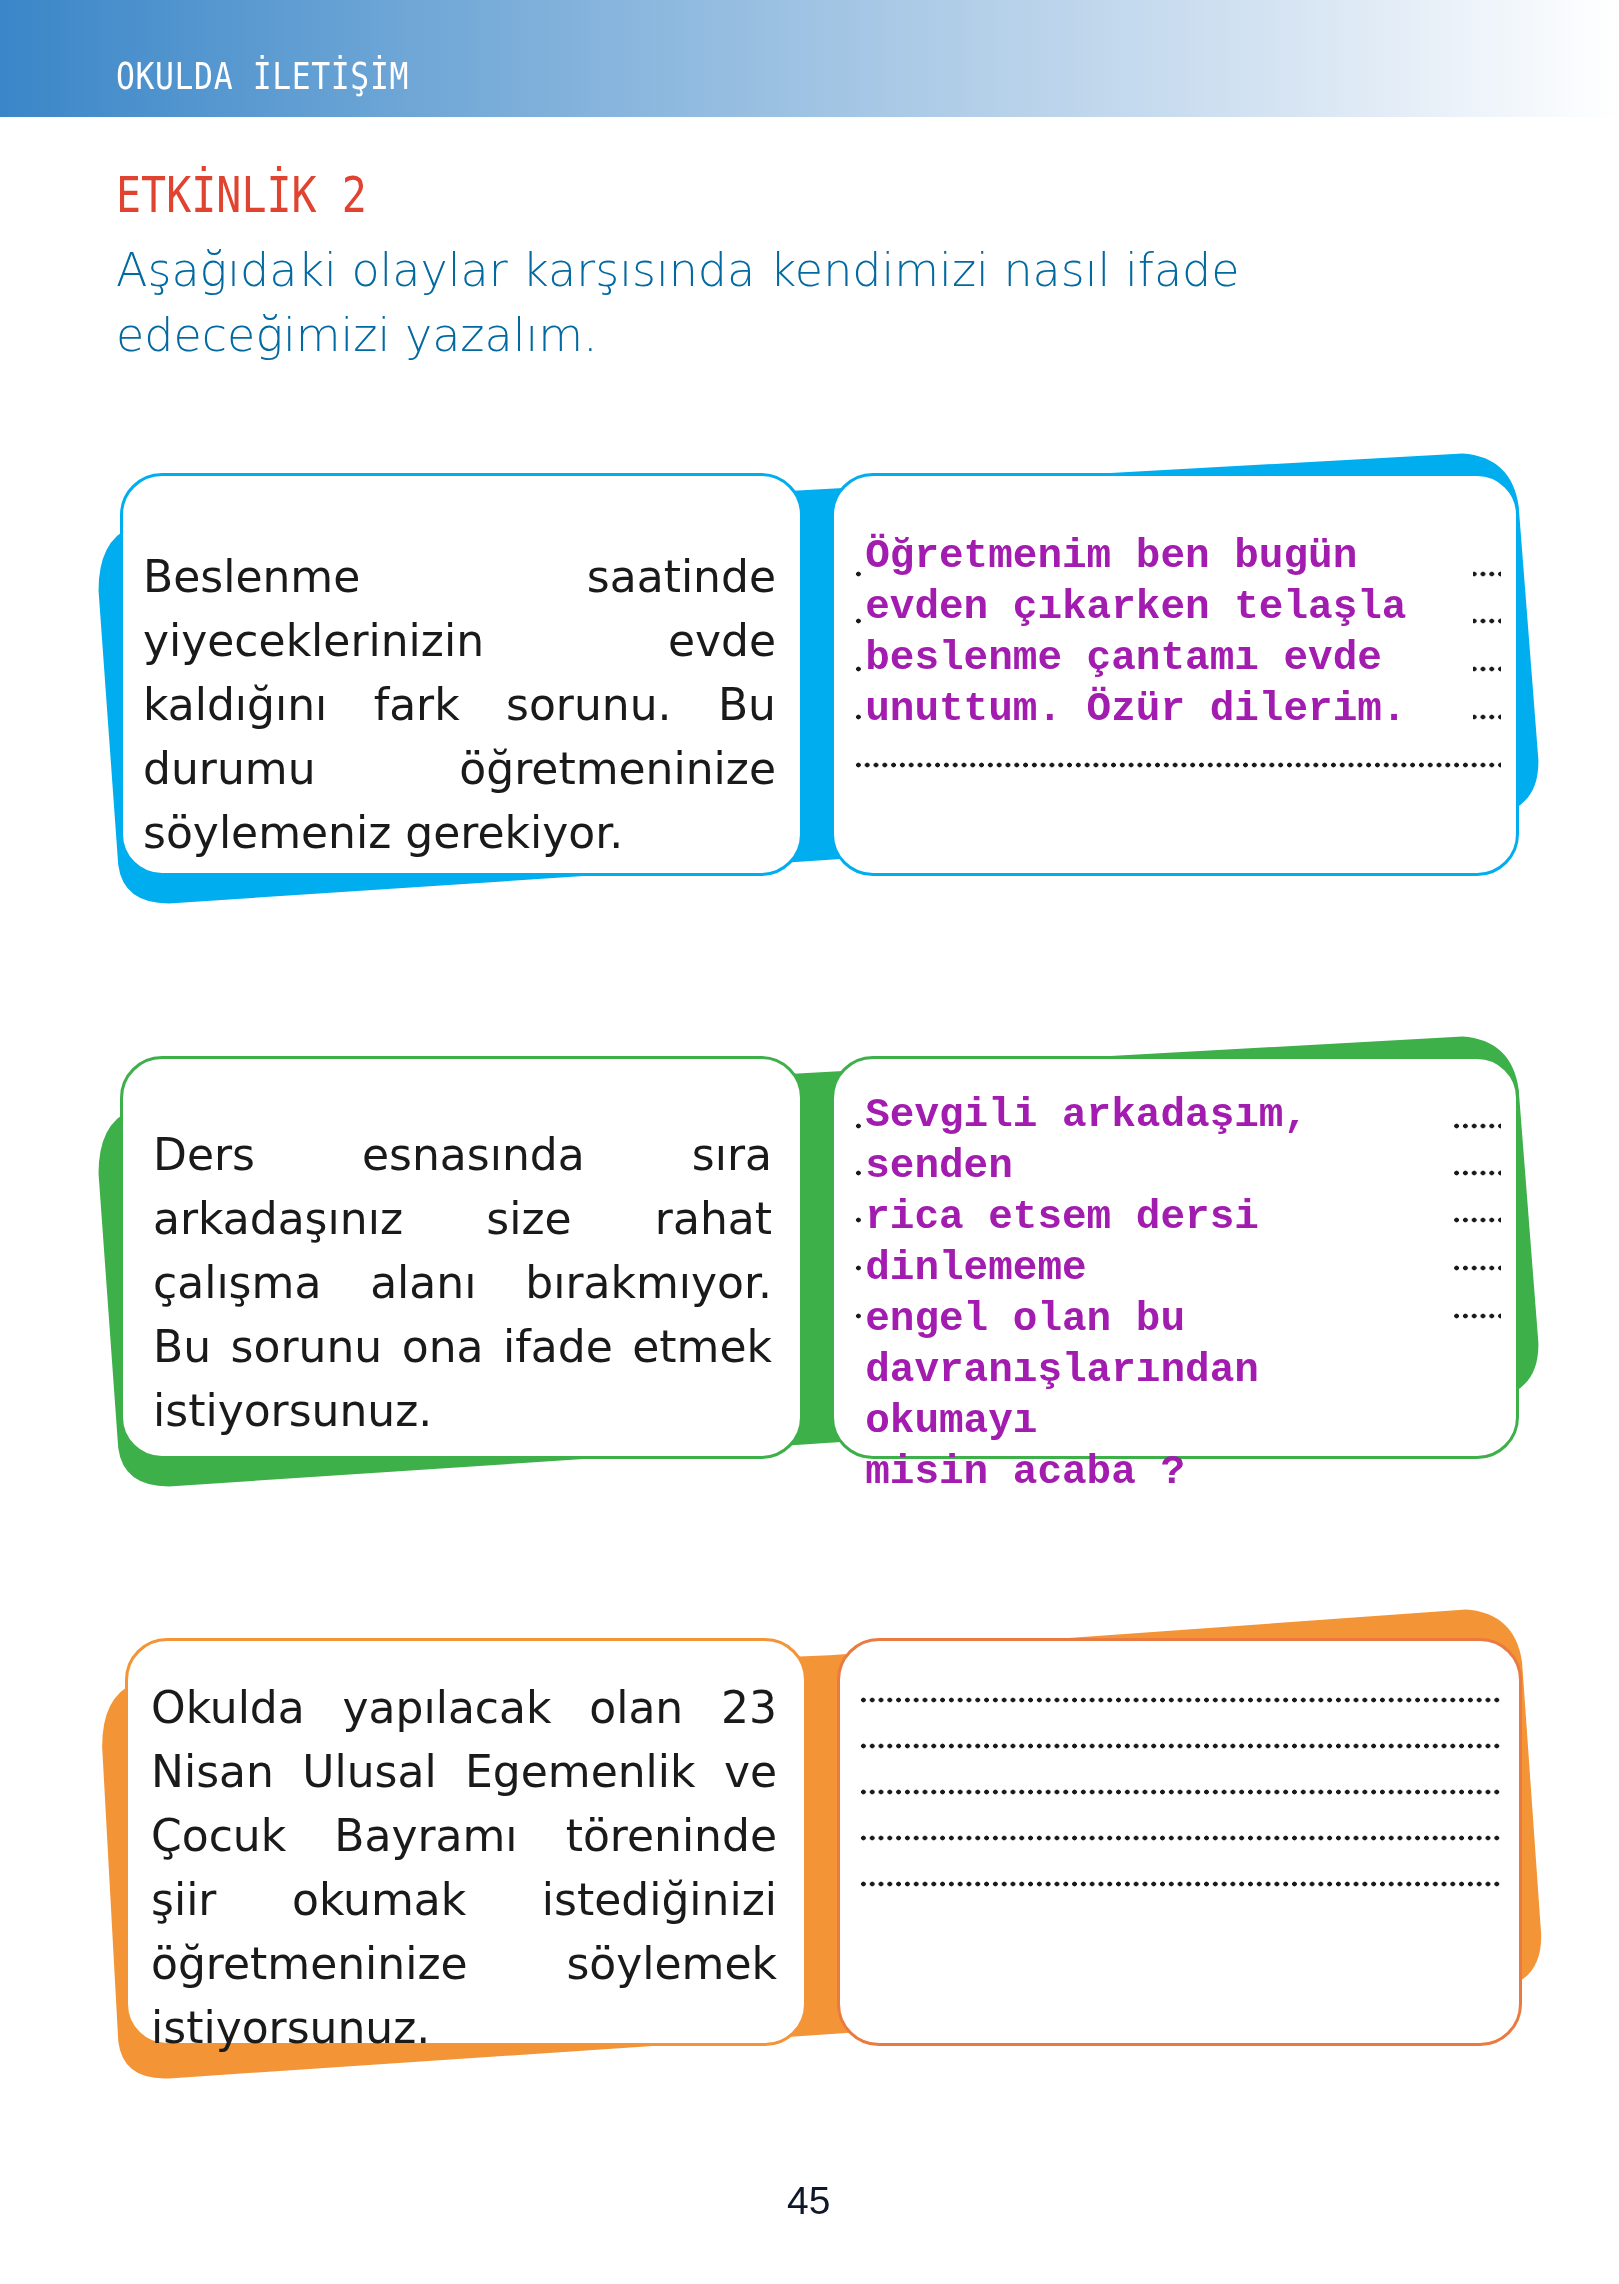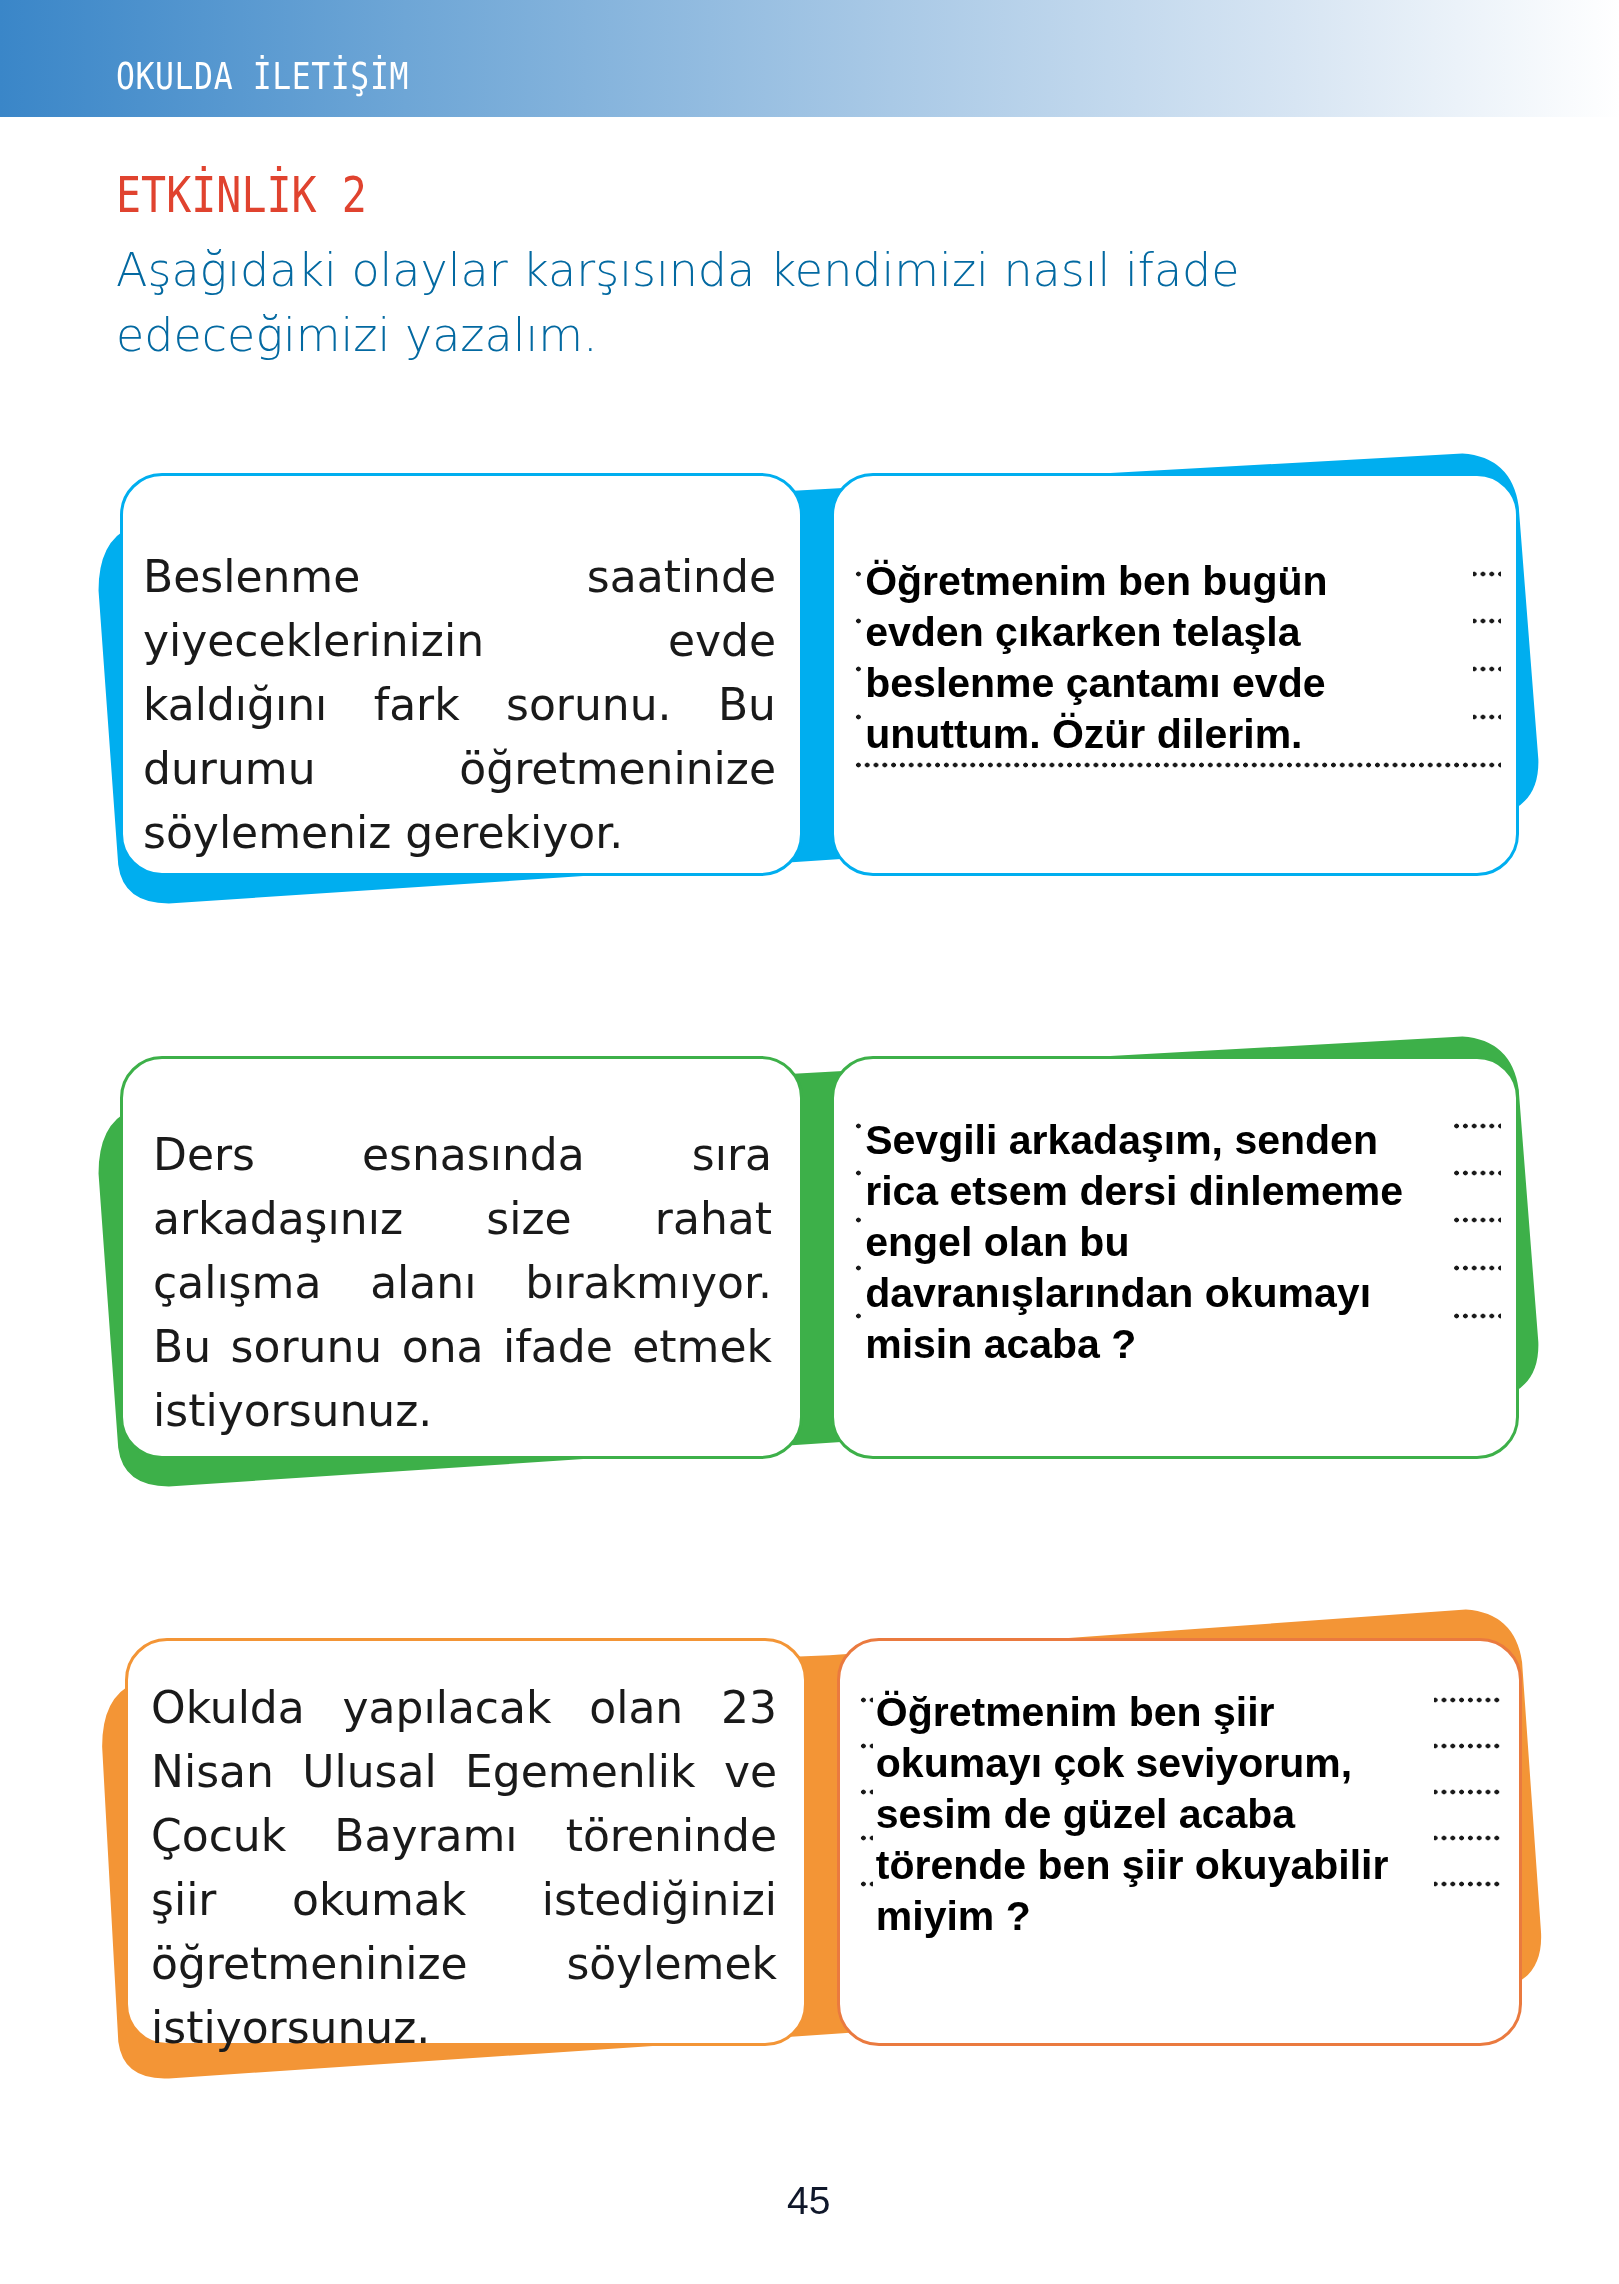--- a/index.html
+++ b/index.html
@@ -37,23 +37,23 @@
     position: absolute; color: #1a1a1a; font-family: "DejaVu Sans", sans-serif;
     font-size: 44px; line-height: 64px; text-align: justify;
   }
   .answer-area { position: absolute; }
   .dot-line {
     position: absolute; height: 5.6px;
     background-image: radial-gradient(circle, #1a1a1a 2.2px, transparent 2.5px);
     background-size: 8.8px 5.6px; background-repeat: repeat-x;
   }
   .a-text {
-    position: absolute; color: #000000; font-family: Liberation Sans, sans-serif;
+    position: absolute; color: #a21caf; font-family: Liberation Mono, monospace;
     font-weight: bold; font-size: 41px; line-height: 51px; background: #ffffff;
-    padding: 0 2.8px; white-space: pre-line; margin-top: 25px;
+    padding: 0 2.8px; white-space: pre-line;
   }
   .page-number {
     position: absolute; left: 787px; top: 2179px; font-family: "Liberation Sans", sans-serif;
     font-size: 39px; color: #0f172a;
   }
 </style>
 </head>
 <body>
 
 <div class="header">
@@ -110,22 +110,17 @@
   </svg>
   <div class="card" style="left:125px; top:32px; width:682px; height:408px; border-color:#f39536;"></div>
   <div class="q-text" style="left:151px; top:70px; width:626px;">Okulda yapılacak olan 23 Nisan Ulusal Egemenlik ve Çocuk Bayramı töreninde şiir okumak istediğinizi öğretmeninize söylemek istiyorsunuz.</div>
   <div class="card" style="left:837px; top:32px; width:685px; height:408px; border-color:#ea7a3f;"></div>
   <div class="answer-area" style="left:859px; top:70px; width:643px; height:351px;">
     <div class="dot-line" style="left:0; top:21px; width:643px;"></div>
     <div class="dot-line" style="left:0; top:67px; width:643px;"></div>
     <div class="dot-line" style="left:0; top:113px; width:643px;"></div>
     <div class="dot-line" style="left:0; top:159px; width:643px;"></div>
     <div class="dot-line" style="left:0; top:205px; width:643px;"></div>
-    <div class="a-text" style="left:14px; top:-14px; width:555px; height:253px;">Öğretmenim ben şiir
-okumayı çok seviyorum,
-sesim de güzel acaba
-törende ben şiir okuyabilir
-miyim ?</div>
   </div>
 </div>
 
 <div class="page-number">45</div>
 
 
 </body></html>

